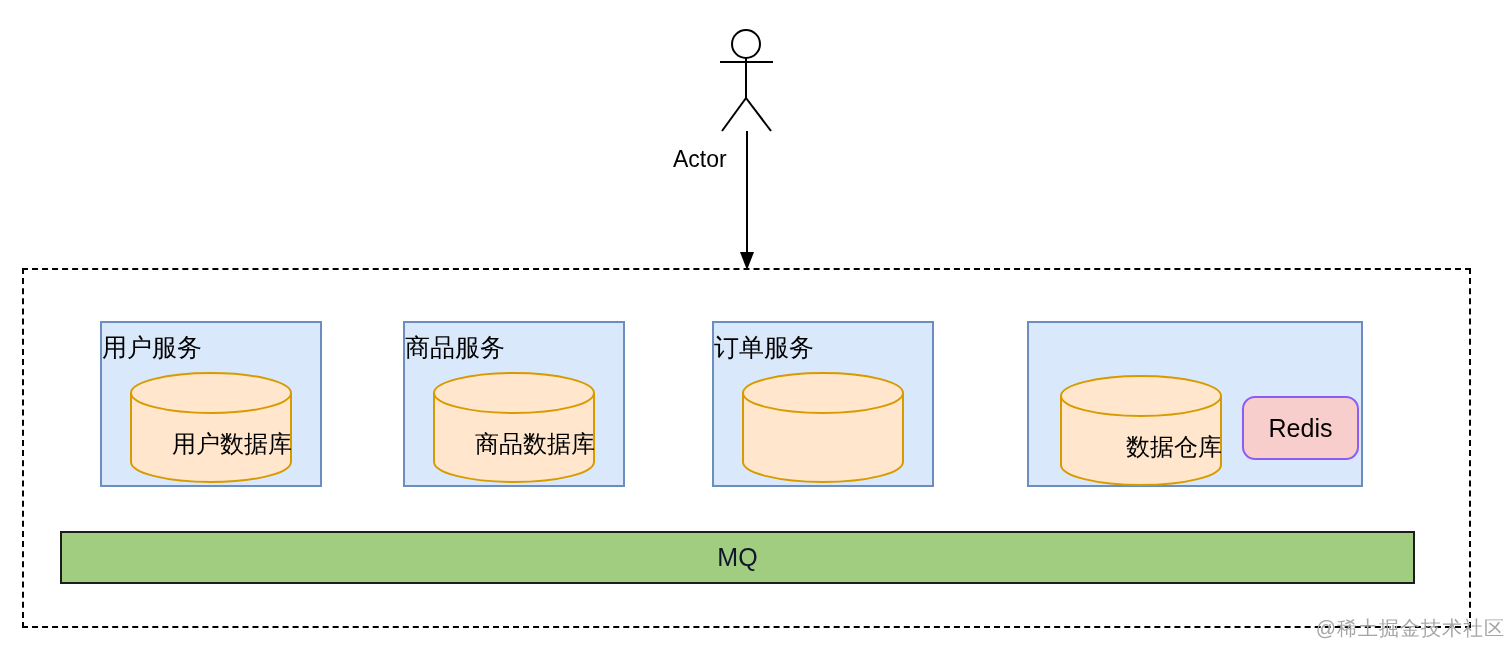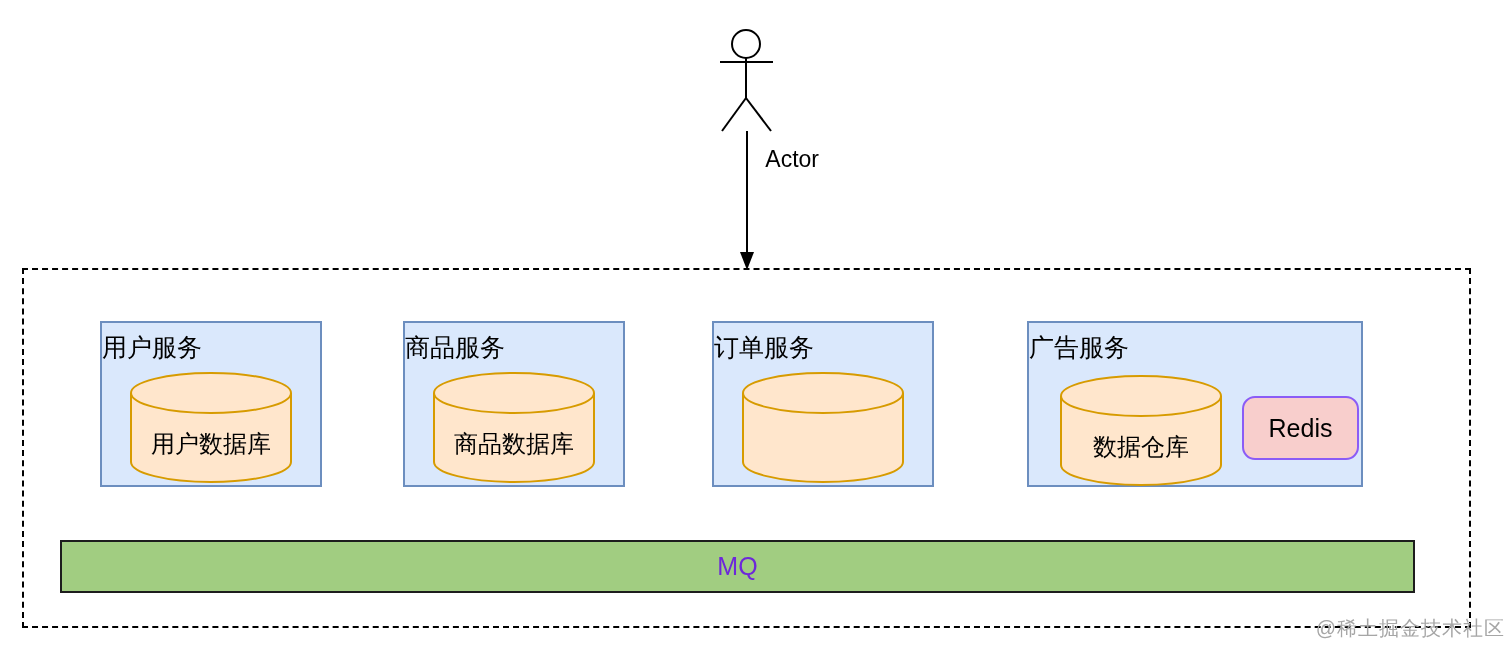--- a/index.html
+++ b/index.html
@@ -22,21 +22,21 @@
     left: 713px;
     top: 28px;
     width: 66px;
     height: 105px;
   }
   .actor-label {
     position: absolute;
     left: 673px;
     top: 146px;
     width: 146px;
-    text-align: right;
+    text-align: left;
     font-size: 23px;
     line-height: 26px;
     color: #000000;
   }
   .actor-arrow {
     position: absolute;
     left: 739px;
     top: 131px;
     width: 16px;
     height: 139px;
@@ -81,21 +81,21 @@
     width: 162px;
     height: 112px;
   }
   .cylinder.centered { left: 50%; transform: translateX(-50%); top: 49px; }
   .cylinder.left-pos { left: 31px; top: 52px; }
   .cyl-label {
     position: absolute;
     left: 0;
     top: 58px;
     width: 100%;
-    text-align: center;
+    text-align: right;
     font-size: 24px;
     line-height: 28px;
     color: #000000;
   }
 
   
   .redis-box {
     position: absolute;
     left: 213px;
     top: 73px;
@@ -117,22 +117,21 @@
     left: 60px;
     top: 531px;
     width: 1355px;
     height: 53px;
     background: #a1cd81;
     border: 2px solid #1d1d1d;
     display: flex;
     align-items: center;
     justify-content: center;
     font-size: 25px;
-    color: #6d28d9;
-    margin-top: 9px;
+    color: #0f172a;
   }
 
   
   .watermark {
     position: absolute;
     right: 7px;
     top: 615px;
     font-size: 20px;
     color: #a6a6a6;
     z-index: 5;
@@ -189,21 +188,20 @@
     <div class="service-title">订单服务</div>
     <div class="cylinder centered">
       <svg width="162" height="112" viewBox="0 0 162 112">
         <path d="M 1 21 L 1 90 A 80 20 0 0 0 161 90 L 161 21 A 80 20 0 0 0 1 21 Z" fill="#ffe6cc" stroke="#d79b00" stroke-width="2" stroke-linejoin="round"></path>
         <path d="M 1 21 A 80 20 0 0 0 161 21" fill="none" stroke="#d79b00" stroke-width="2"></path>
       </svg>
     </div>
   </div>
 
   <div class="service-box b4">
-    <div class="service-title">广告服务</div>
     <div class="cylinder left-pos">
       <svg width="162" height="112" viewBox="0 0 162 112">
         <path d="M 1 21 L 1 90 A 80 20 0 0 0 161 90 L 161 21 A 80 20 0 0 0 1 21 Z" fill="#ffe6cc" stroke="#d79b00" stroke-width="2" stroke-linejoin="round"></path>
         <path d="M 1 21 A 80 20 0 0 0 161 21" fill="none" stroke="#d79b00" stroke-width="2"></path>
       </svg>
       <div class="cyl-label">数据仓库</div>
     </div>
     <div class="redis-box">Redis</div>
   </div>
 

